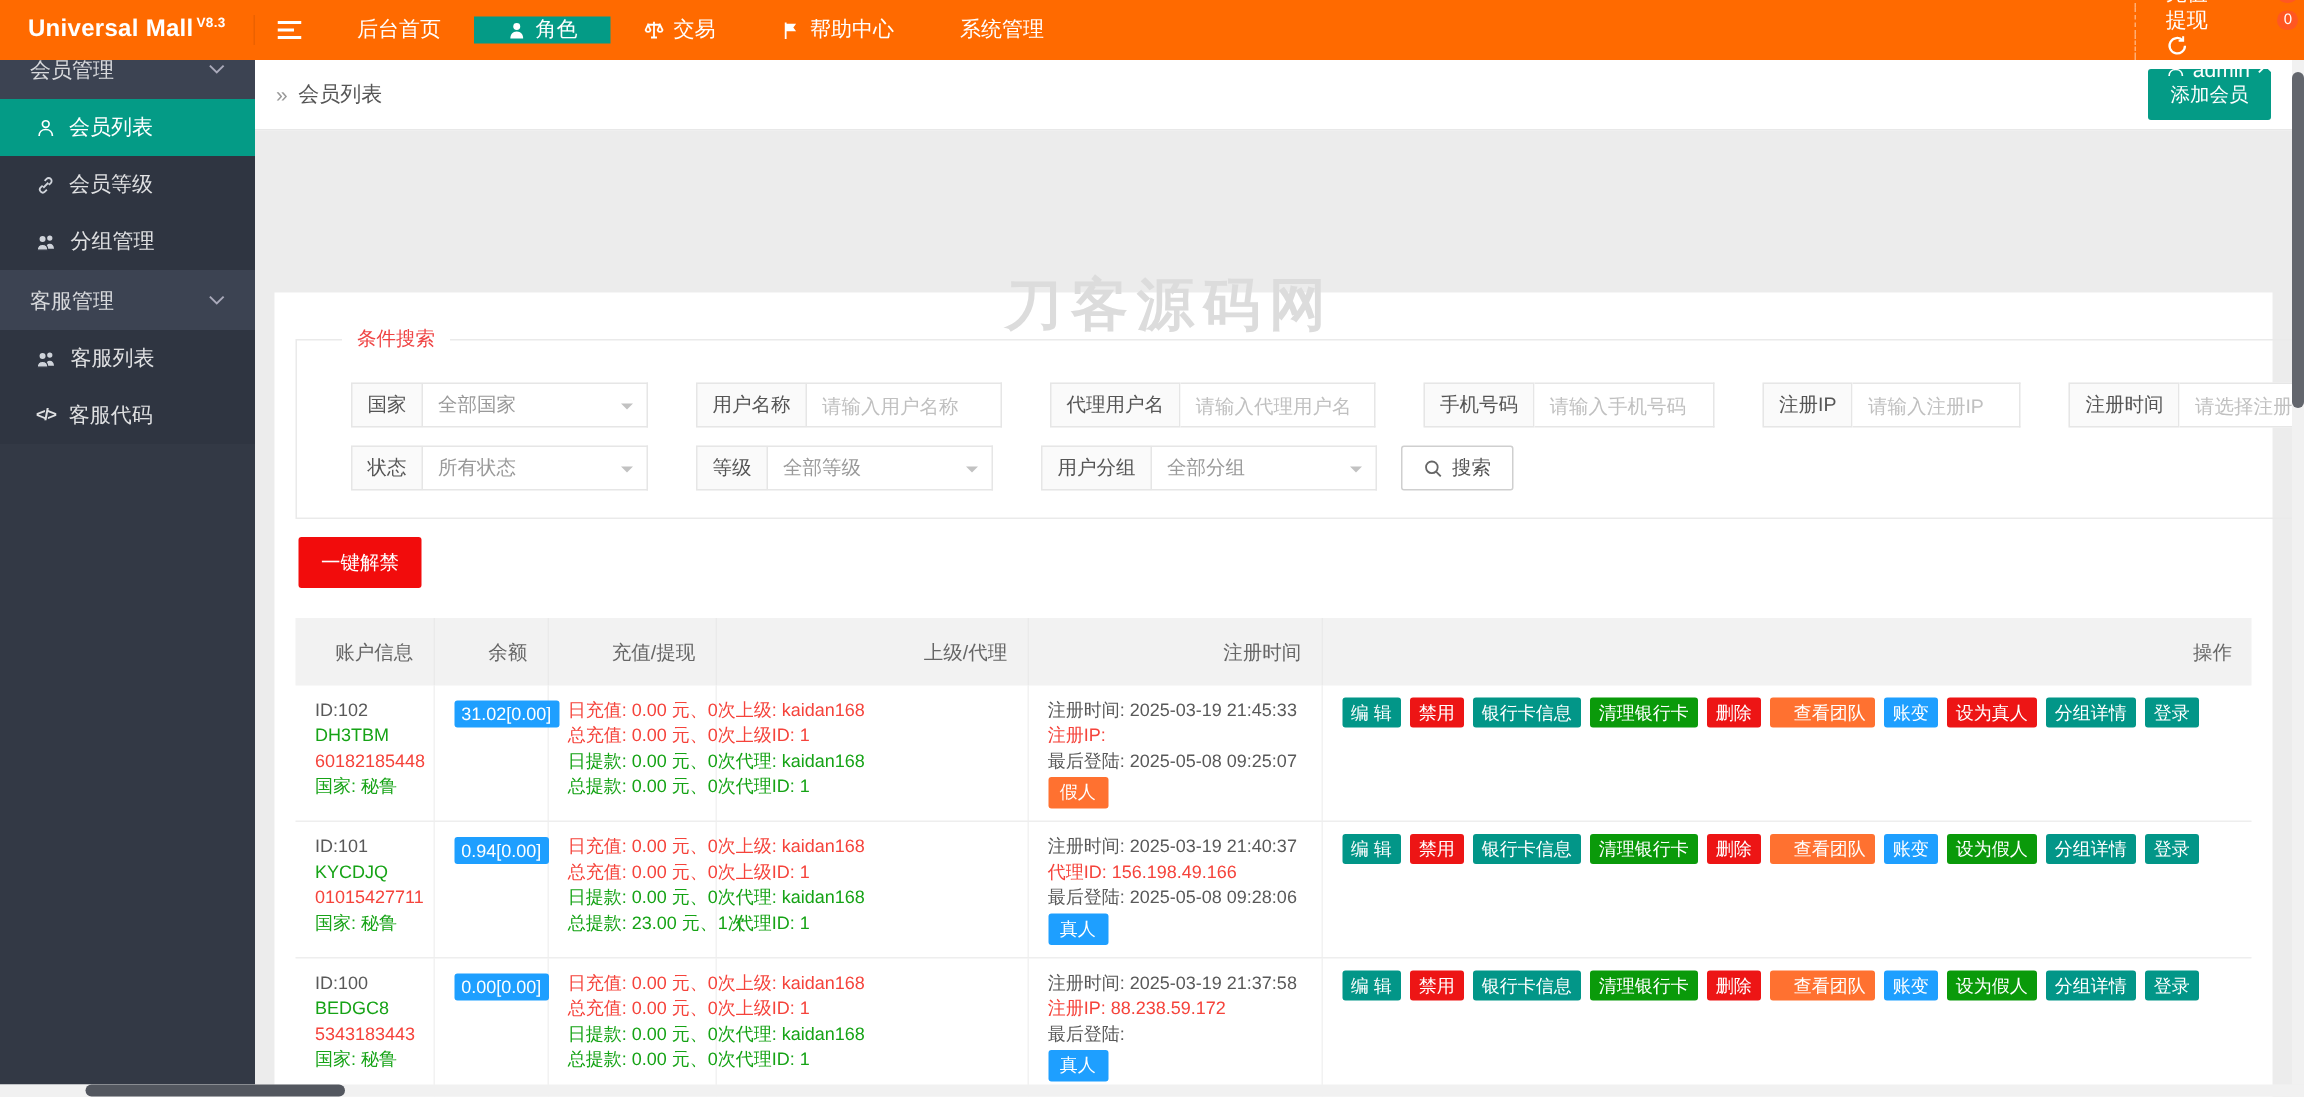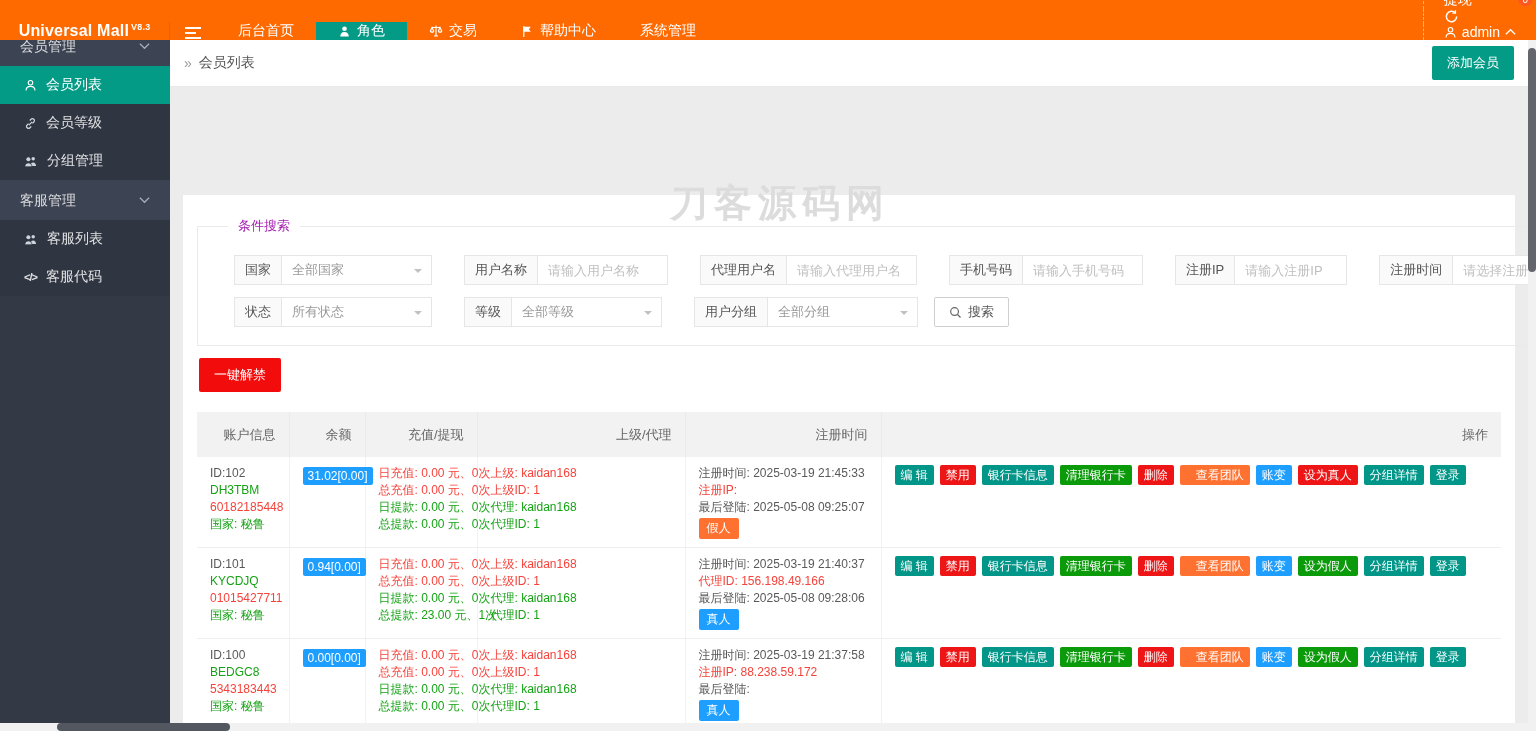--- a/index.html
+++ b/index.html
@@ -4,21 +4,21 @@
 <style>
   * { margin:0; padding:0; box-sizing:border-box; }
   html,body { width:1536px; height:731px; overflow:hidden;
     font-family:"Liberation Sans","DejaVu Sans",sans-serif; font-size:13px; color:#555; background:#ececec; }
   :root{
     --orange:#FF6A00; --teal:#049B86; --red:#ED1515; --green:#0A9A0A;
     --op-orange:#FF7130; --blue:#1E9FFF; --txt-red:#F5433B; --txt-green:#16A316; --txt-dark:#595959;
   }
   svg{display:block}
   
-  .navbar{position:absolute;top:0;left:0;right:0;height:40px;background:var(--orange);display:flex;align-items:flex-end;z-index:40;color:#fff;}
+  .navbar{position:absolute;top:0;left:0;right:0;height:40px;background:var(--orange);display:flex;align-items:center;z-index:40;color:#fff;}
   .logo{width:170px;display:flex;align-items:center;justify-content:center;border-right:1px solid rgba(0,0,0,.08);}
   .logo-text{font-size:16px;font-weight:bold;letter-spacing:.2px;}
   .logo-text sup{font-size:9px;font-weight:bold;margin-left:2px;}
   .nav-burger{width:46px;display:flex;align-items:center;justify-content:center;cursor:pointer;}
   .nav-item{display:flex;align-items:center;gap:6px;padding:0 22px;font-size:14px;cursor:pointer;}
   .nav-item.active{background:var(--teal);}
   .nav-right{margin-left:auto;display:flex;align-items:stretch;flex-direction:column;}
   .nav-right .nav-ritem{position:relative;display:flex;align-items:center;gap:5px;padding:0 20px;border-left:1px dashed rgba(255,255,255,.45);font-size:14px;cursor:pointer;}
   .nbadge{position:absolute;top:2px;right:4px;background:#FF5722;color:#fff;font-size:10px;line-height:13px;padding:0 4px;border-radius:7px;}
   
@@ -29,21 +29,21 @@
   .side-item .code-glyph{font-size:11px;font-weight:bold;letter-spacing:-1px;}
   
   .main{position:absolute;top:40px;left:170px;right:8px;bottom:0;background:#ececec;overflow:hidden;}
   .breadcrumb-bar{height:47px;background:#fff;border-bottom:1px solid #e8e8e8;display:flex;align-items:center;justify-content:space-between;padding:0 14px;}
   .crumb{color:#555;font-size:14px;display:flex;align-items:center;gap:7px;}
   .crumb .chev{color:#999;font-size:14px;}
   .btn-add{background:var(--teal);color:#fff;border:none;font-size:13px;padding:8px 15px;border-radius:2px;cursor:pointer;}
   .card{margin:108px 13px 0;background:#fff;padding:22px 14px 0;min-height:536px;position:relative;}
   
   fieldset{border:1px solid #eaeaea;padding:8px 20px 18px;}
-  legend{font-size:13px;color:#a21caf;padding:0 10px;margin-left:10px;}
+  legend{font-size:13px;color:#ef4444;padding:0 10px;margin-left:10px;}
   .frow{display:flex;align-items:center;gap:16px;margin-top:12px;flex-wrap:nowrap;}
   .fg{display:flex;align-items:stretch;height:30px;margin-left:16px;}
   .fg .flabel{display:flex;align-items:center;padding:0 10px;background:#fafafa;border:1px solid #e6e6e6;font-size:13px;color:#555;white-space:nowrap;}
   .fg .fsel{position:relative;width:150px;border:1px solid #e6e6e6;border-left:none;background:#fff;display:flex;align-items:center;padding:0 24px 0 10px;color:#999;cursor:pointer;white-space:nowrap;overflow:hidden;}
   .fg .fsel .caret{position:absolute;right:9px;top:13px;width:0;height:0;border:4px solid transparent;border-top-color:#c2c2c2;}
   .fg input{border:1px solid #e6e6e6;border-left:none;outline:none;padding:0 10px;font-size:13px;color:#737373;font-family:inherit;}
   .fg input::placeholder{color:#c0c0c0;}
   .btn-search{display:flex;align-items:center;gap:6px;height:30px;padding:0 14px;background:#fff;border:1px solid #cfcfcf;border-radius:2px;color:#555;font-size:13px;cursor:pointer;}
   
   .btn-unban{margin:12px 0 10px 2px;background:#F20C0C;color:#fff;border:none;font-size:13px;padding:8px 15px;border-radius:2px;cursor:pointer;}

